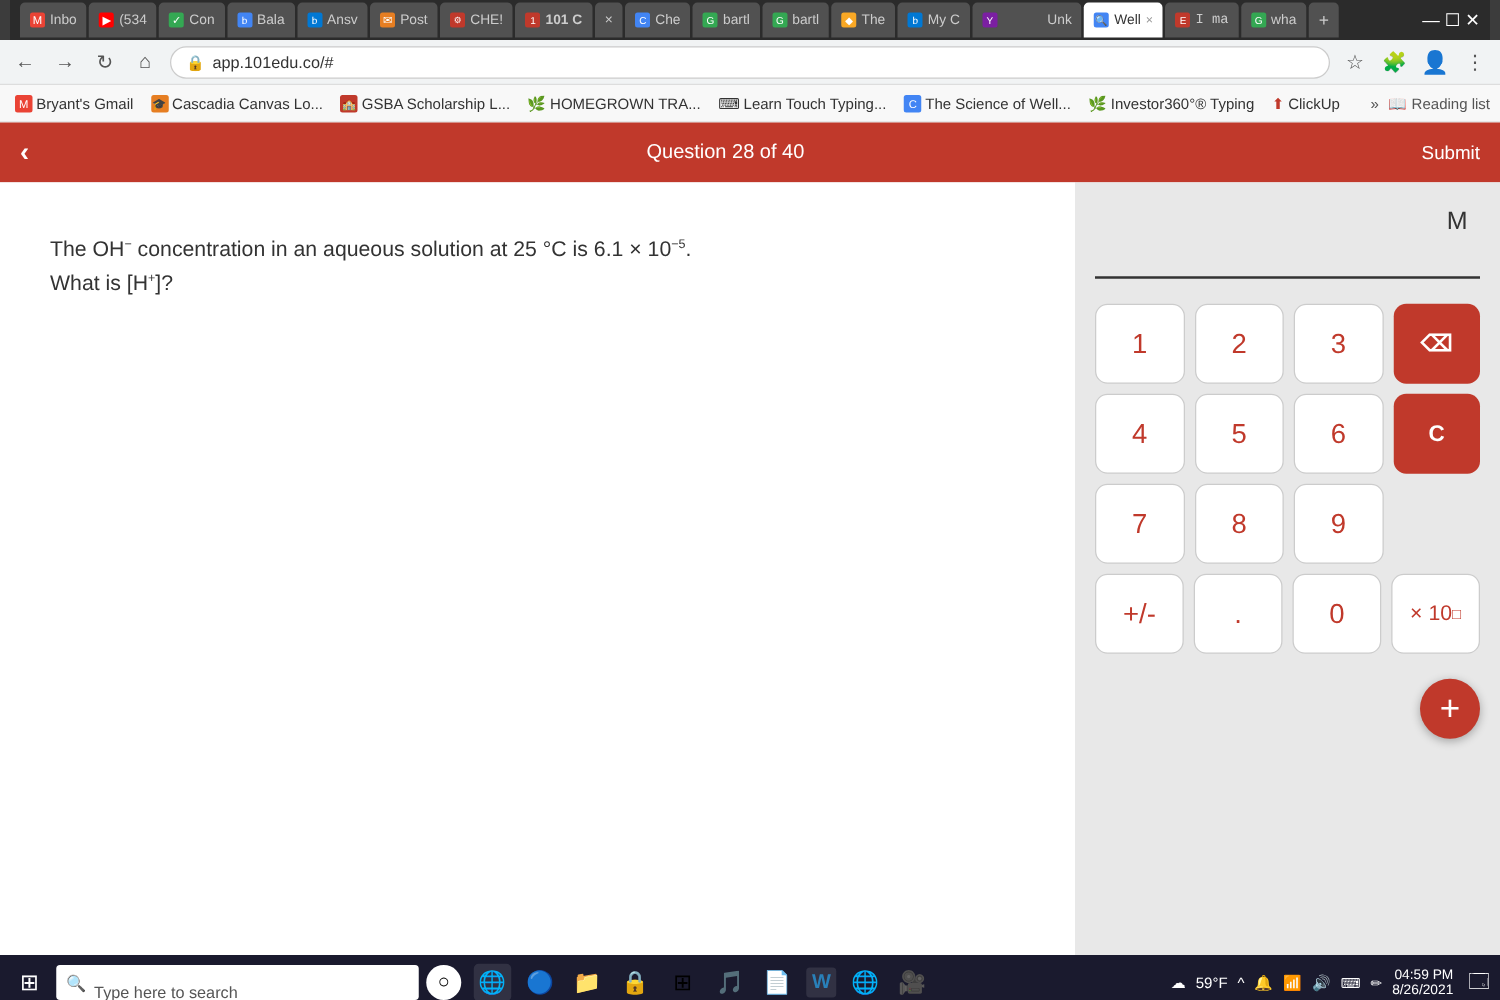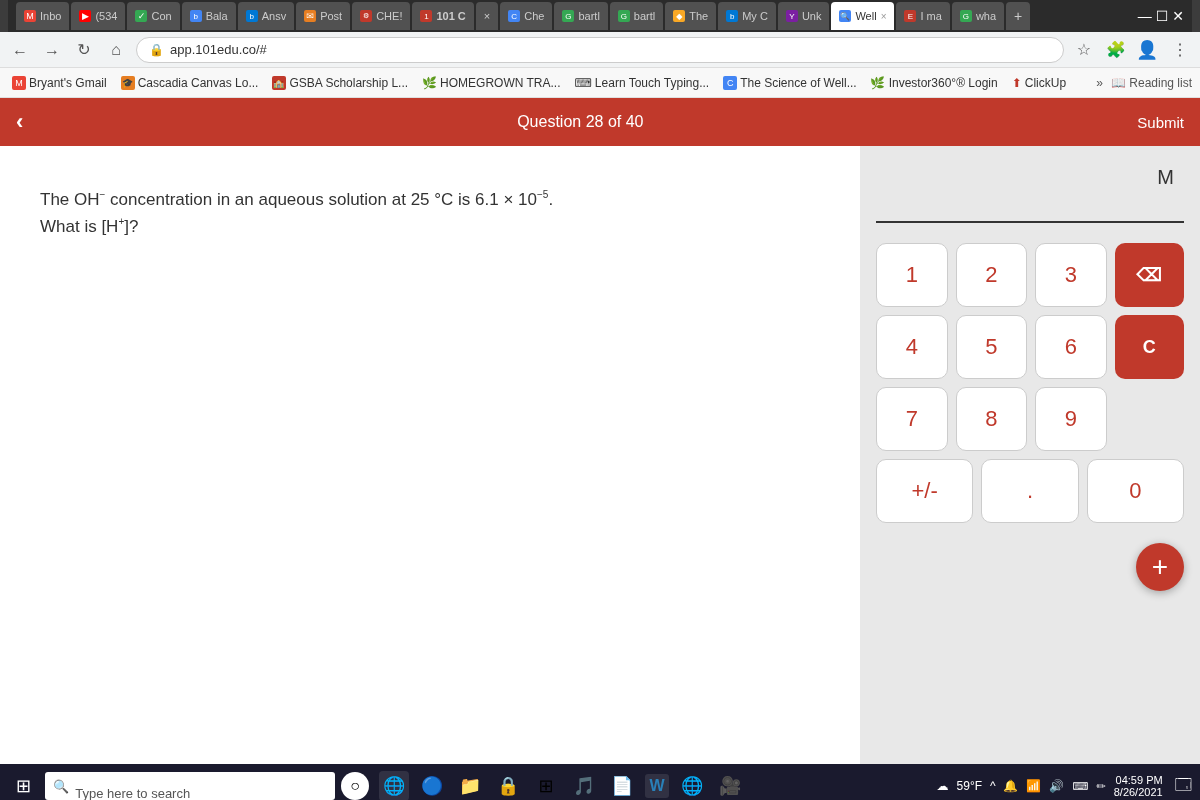--- a/index.html
+++ b/index.html
@@ -369,30 +369,30 @@
     <div class="tab">
       <span class="tab-favicon" style="background:#f9a825; font-size:8px; color:#fff; display:flex;align-items:center;justify-content:center;">◆</span>
       <span style="font-size:11px;">The</span>
     </div>
     <div class="tab">
       <span class="tab-favicon" style="background:#0078d4; font-size:8px; color:#fff; display:flex;align-items:center;justify-content:center;">b</span>
       <span style="font-size:11px;">My C</span>
     </div>
     <div class="tab">
       <span class="tab-favicon" style="background:#7b1fa2; font-size:8px; color:#fff; display:flex;align-items:center;justify-content:center;">Y</span>
-      <span style="font-size:11px;">Unk</span>
+      <span style="font-size:11px;margin-left:36px;">Unk</span>
     </div>
     <div class="tab active">
       <span class="tab-favicon" style="background:#4285f4; font-size:8px; color:#fff; display:flex;align-items:center;justify-content:center;">🔍</span>
       <span style="font-size:11px;">Well</span>
       <span class="tab-close">×</span>
     </div>
     <div class="tab">
       <span class="tab-favicon" style="background:#c0392b; font-size:8px; color:#fff; display:flex;align-items:center;justify-content:center;">E</span>
-      <span style="font-size:11px;">I ma</span>
+      <span style="font-size:11px;font-family:Liberation Mono, monospace;">I ma</span>
     </div>
     <div class="tab">
       <span class="tab-favicon" style="background:#34a853; font-size:8px; color:#fff; display:flex;align-items:center;justify-content:center;">G</span>
       <span style="font-size:11px;">wha</span>
     </div>
     <div class="tab">
       <span style="font-size:14px; color:#ccc;">+</span>
     </div>
     <div style="margin-left:auto; display:flex; gap:4px; align-items:center;">
       <button style="background:none;border:none;color:#fff;font-size:14px;cursor:pointer;">—</button>
@@ -437,21 +437,21 @@
   <div class="bookmark-item">
     <span style="font-size:12px;">⌨</span>
     <span>Learn Touch Typing...</span>
   </div>
   <div class="bookmark-item">
     <span class="bookmark-icon" style="background:#4285f4; color:#fff; font-size:9px; display:flex;align-items:center;justify-content:center; border-radius:2px;">C</span>
     <span>The Science of Well...</span>
   </div>
   <div class="bookmark-item">
     <span style="font-size:12px;">🌿</span>
-    <span>Investor360°® Login</span>
+    <span>Investor360°® Typing</span>
   </div>
   <div class="bookmark-item">
     <span style="font-size:12px; color:#c0392b;">⬆</span>
     <span>ClickUp</span>
   </div>
   <div style="margin-left:auto; display:flex; align-items:center; gap:8px;">
     <span style="font-size:12px; color:#555;">»</span>
     <span style="font-size:12px; color:#555;">📖 <span>Reading list</span></span>
   </div>
 </div>
@@ -499,20 +499,21 @@
           <button class="calc-btn">7</button>
           <button class="calc-btn">8</button>
           <button class="calc-btn">9</button>
           <div style="flex:1;"></div>
         </div>
 
         <div class="calc-row">
           <button class="calc-btn">+/-</button>
           <button class="calc-btn">.</button>
           <button class="calc-btn">0</button>
+          <button class="calc-btn x10">× 10<sup style="font-size:12px;">□</sup></button>
         </div>
       </div>
 
       <button class="fab">+</button>
     </div>
   </div>
 </div>
 
 <div class="taskbar">
   <button class="taskbar-start">⊞</button>

